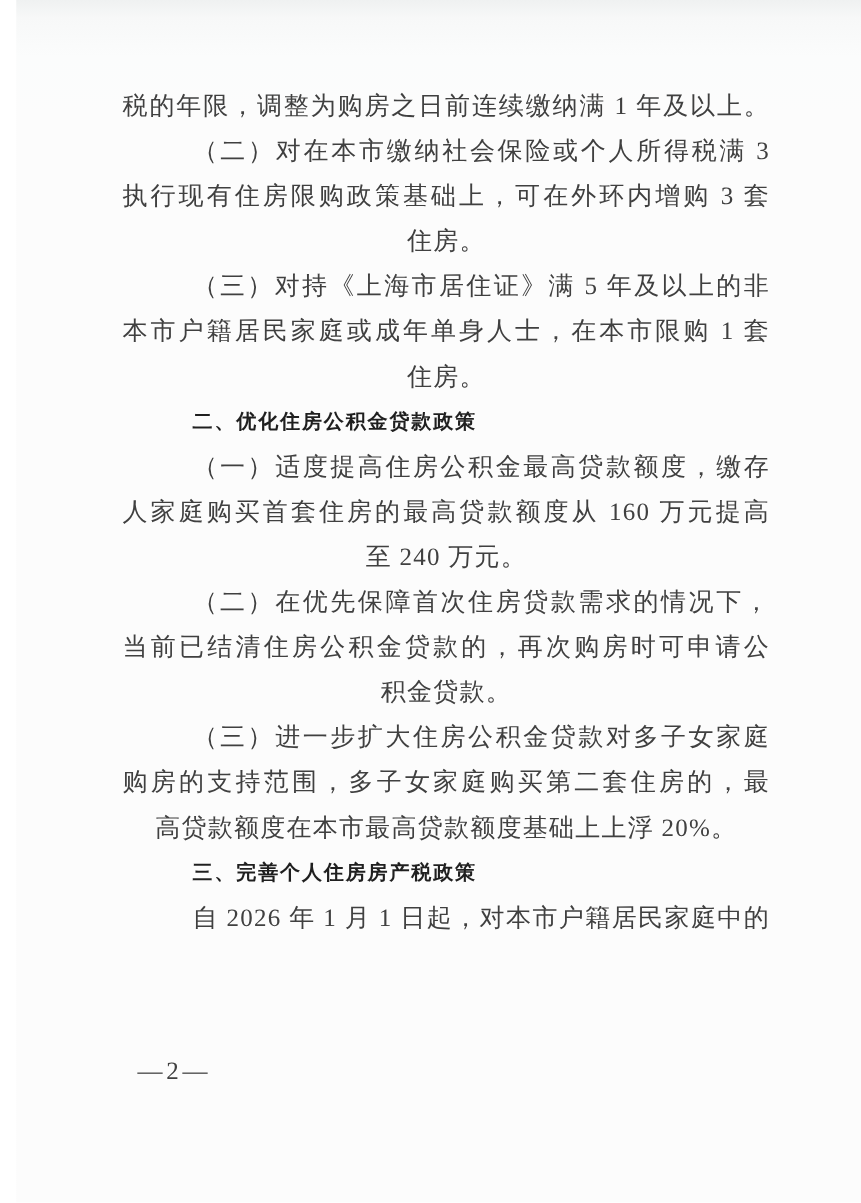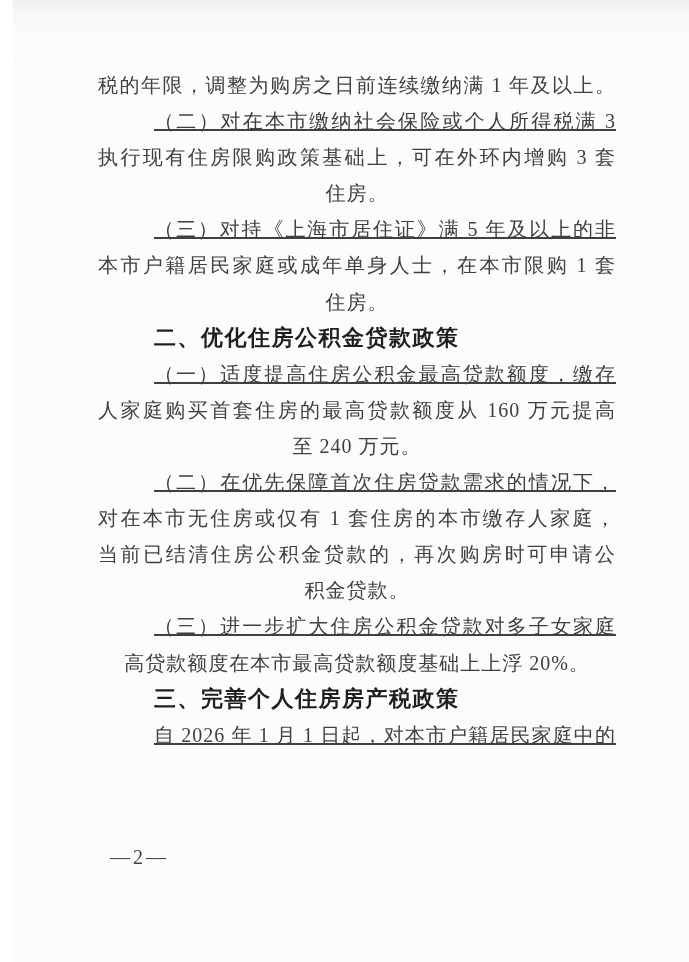--- a/index.html
+++ b/index.html
@@ -28,29 +28,28 @@
     color: var(--ink, #404040);
     text-align: center;
     white-space: normal;
   }
   .line.justify {
     text-align: justify;
     text-align-last: justify;
   }
   .line.indent {
     padding-left: 56px;
-    text-decoration: underline;
   }
   .line.tight {
     letter-spacing: 0;
   }
   .line.heading {
     font-family: "Liberation Sans", "DejaVu Sans", sans-serif;
     font-weight: bold;
-    font-size: 22px;
+    font-size: 16px;
     letter-spacing: 1.5px;
     color: var(--ink-heading, #1f1f1f);
     padding-left: 56px;
     text-align: left;
   }
   .page-number {
     position: absolute;
     left: 97px;
     top: 846px;
     font-family: "Liberation Serif", "DejaVu Serif", serif;
@@ -78,26 +77,26 @@
         <div class="line">住房。</div>
       </div>
       <div class="line heading">二、优化住房公积金贷款政策</div>
       <div>
         <div class="line justify indent">（一）适度提高住房公积金最高贷款额度，缴存</div>
         <div class="line justify">人家庭购买首套住房的最高贷款额度从 160 万元提高</div>
         <div class="line">至 240 万元。</div>
       </div>
       <div>
         <div class="line justify indent">（二）在优先保障首次住房贷款需求的情况下，</div>
-        <div class="line justify">对在本市无住房或仅有 1 套住房的本市缴存人家庭，</div>
         <div class="line justify">当前已结清住房公积金贷款的，再次购房时可申请公</div>
         <div class="line">积金贷款。</div>
       </div>
       <div>
         <div class="line justify indent">（三）进一步扩大住房公积金贷款对多子女家庭</div>
+        <div class="line justify">购房的支持范围，多子女家庭购买第二套住房的，最</div>
         <div class="line">高贷款额度在本市最高贷款额度基础上上浮 20%。</div>
       </div>
       <div class="line heading">三、完善个人住房房产税政策</div>
       <div>
         <div class="line justify indent">自 2026 年 1 月 1 日起，对本市户籍居民家庭中的</div>
       </div>
     </div>
   <div class="page-number">—2—</div>
 </div>
 

